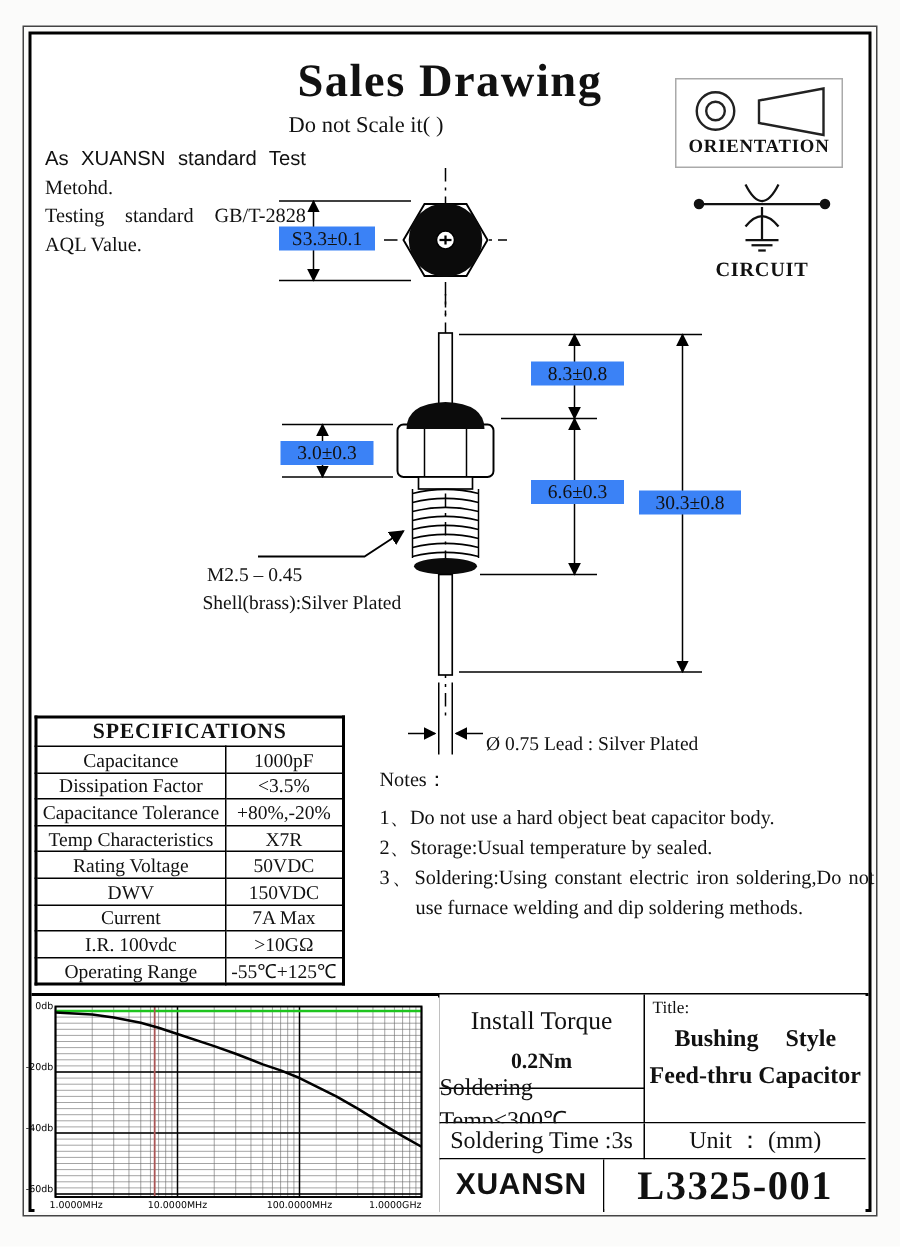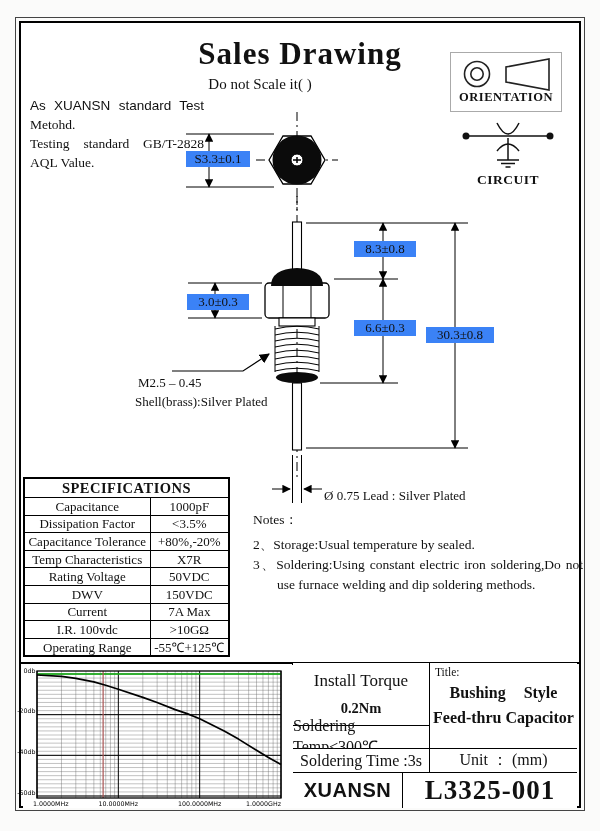--- a/index.html
+++ b/index.html
@@ -2,21 +2,21 @@
 <html><head>
 <meta charset="utf-8">
 <style>
   html,body{margin:0;padding:0;}
   body{width:600px;height:831px;position:relative;background:#fbfbfa;
        font-family:"Liberation Serif",serif;color:#111;overflow:hidden;}
   .abs{position:absolute;}
   .sheet-outer{left:15px;top:17px;right:15px;bottom:20px;border:1px solid #444;}
   .sheet-inner{left:19px;top:21px;right:19px;bottom:23px;border:2px solid #000;background:#fff;}
   .page-title{left:0;top:36px;width:600px;text-align:center;font-size:31px;font-weight:bold;letter-spacing:1px;}
-  .page-subtitle{left:16px;top:76px;width:488px;text-align:center;font-size:15px;}
+  .page-subtitle{left:0;top:76px;width:488px;text-align:center;font-size:15px;}
   .test-note{left:30px;top:96px;width:174px;font-size:13.5px;line-height:19px;}
   .test-note .just{text-align:justify;text-align-last:justify;}
   .sans{font-family:"Liberation Sans",sans-serif;}
   .orient-box{left:450px;top:52px;width:110px;height:58px;border:1px solid #aaa;background:#fff;}
   .orient-label{left:450px;top:90px;width:112px;text-align:center;font-size:12.5px;font-weight:bold;letter-spacing:.5px;}
   .circuit-label{left:452px;top:172px;width:112px;text-align:center;font-size:13.5px;font-weight:bold;letter-spacing:.5px;}
   .dim{position:absolute;font-size:13px;text-align:center;white-space:nowrap;}
   .dim.bg{background:#3b82f6;padding:0 1px;}
   .spec{left:23px;top:477px;width:205px;border-collapse:collapse;table-layout:fixed;position:absolute;background:#fff;}
   .spec th,.spec td{border:1px solid #000;font-size:13px;text-align:center;padding:0;height:16.6px;line-height:15px;}
@@ -208,20 +208,21 @@
       <tr>
         <td>Operating Range</td>
         <td>-55℃+125℃</td>
       </tr>
     </tbody>
 </table>
 
 <div class="abs notes">
   <div class="notes-h">Notes：</div>
   <div>
+      <div class="note-item">1、Do not use a hard object beat capacitor body.</div>
       <div class="note-item">2、Storage:Usual temperature by sealed.</div>
       <div class="note-item">3、Soldering:Using constant electric iron soldering,Do not use furnace welding and dip soldering methods.</div>
     </div>
 </div>
 
 <div class="abs bline" style="left:21px;top:662px;width:558px;height:2px;"></div>
 <div class="abs bline" style="left:292px;top:662px;width:2px;height:146px;"></div>
 
 <svg id="chart-svg" class="abs" style="left:23px;top:665px;" width="270" height="143">
     <rect x="0" y="0" width="270" height="143" fill="#fff"></rect>

